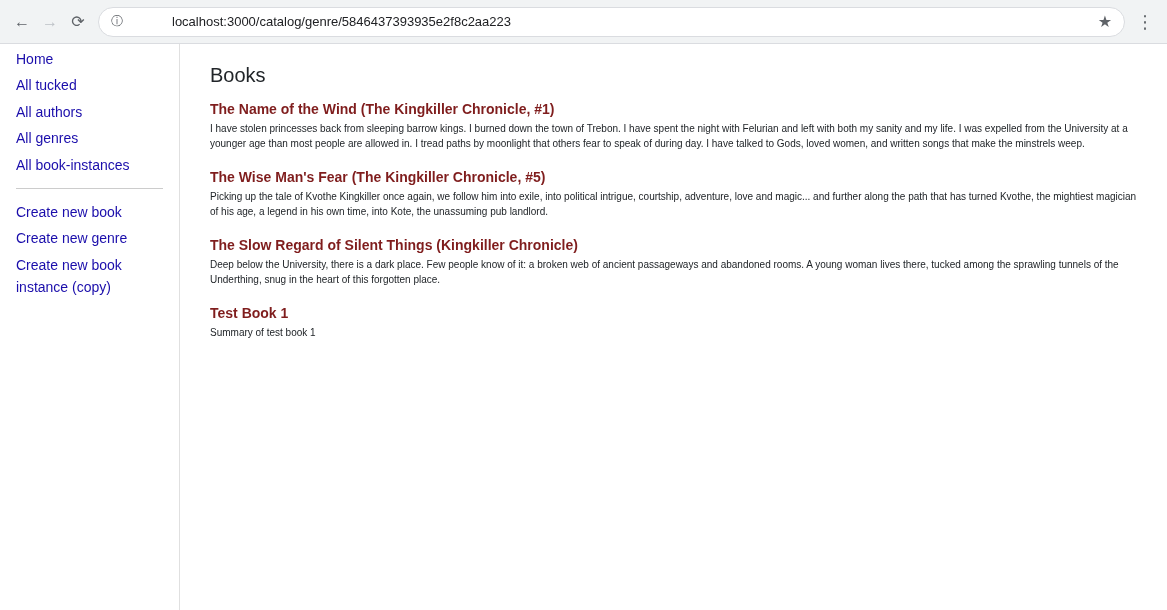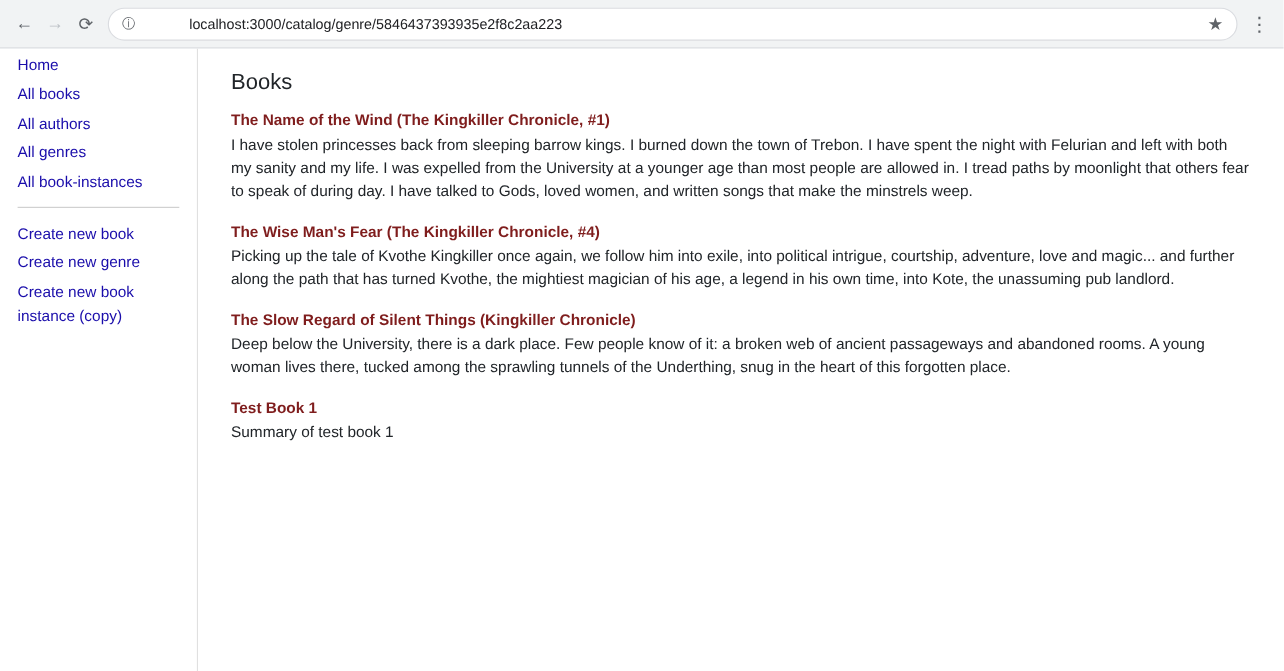--- a/index.html
+++ b/index.html
@@ -151,21 +151,21 @@
     .book-title-link {
       color: #7f1d1d;
       text-decoration: none;
       font-size: 14px;
       font-weight: bold;
       display: block;
       margin-bottom: 4px;
     }
 
     .book-summary {
-      font-size: 14px;
+      font-size: 10px;
       color: #212529;
       line-height: 1.5;
     }
   </style>
 </head>
 <body>
 
 <div class="browser-chrome">
   <div class="browser-nav-buttons">
     <button class="nav-btn">←</button>
@@ -177,21 +177,21 @@
     <input class="address-bar-url" type="text" readonly="" value="localhost:3000/catalog/genre/5846437393935e2f8c2aa223" style="">
     <span class="address-bar-star">★</span>
   </div>
   <button class="browser-menu-btn">⋮</button>
 </div>
 
 <div class="page-layout">
 
   <nav class="sidebar">
     <a class="sidebar-nav-link" href="#">Home</a>
-    <a class="sidebar-nav-link" href="#">All books</a>
+    <a class="sidebar-nav-link" href="#">All tucked</a>
     <a class="sidebar-nav-link" href="#">All authors</a>
     <a class="sidebar-nav-link" href="#">All genres</a>
     <a class="sidebar-nav-link" href="#">All book-instances</a>
 
     <hr class="sidebar-divider">
 
     <a class="sidebar-nav-link" href="#">Create new book</a>
     <a class="sidebar-nav-link" href="#">Create new genre</a>
     <a class="sidebar-nav-link" href="#">Create new book instance (copy)</a>
   </nav>
@@ -199,21 +199,21 @@
   <main class="main-content">
 
     <h2 class="section-title">Books</h2>
 
     <div class="book-entry">
       <a class="book-title-link" href="#">The Name of the Wind (The Kingkiller Chronicle, #1)</a>
       <p class="book-summary">I have stolen princesses back from sleeping barrow kings. I burned down the town of Trebon. I have spent the night with Felurian and left with both my sanity and my life. I was expelled from the University at a younger age than most people are allowed in. I tread paths by moonlight that others fear to speak of during day. I have talked to Gods, loved women, and written songs that make the minstrels weep.</p>
     </div>
 
     <div class="book-entry">
-      <a class="book-title-link" href="#">The Wise Man's Fear (The Kingkiller Chronicle, #4)</a>
+      <a class="book-title-link" href="#">The Wise Man's Fear (The Kingkiller Chronicle, #5)</a>
       <p class="book-summary">Picking up the tale of Kvothe Kingkiller once again, we follow him into exile, into political intrigue, courtship, adventure, love and magic... and further along the path that has turned Kvothe, the mightiest magician of his age, a legend in his own time, into Kote, the unassuming pub landlord.</p>
     </div>
 
     <div class="book-entry">
       <a class="book-title-link" href="#">The Slow Regard of Silent Things (Kingkiller Chronicle)</a>
       <p class="book-summary">Deep below the University, there is a dark place. Few people know of it: a broken web of ancient passageways and abandoned rooms. A young woman lives there, tucked among the sprawling tunnels of the Underthing, snug in the heart of this forgotten place.</p>
     </div>
 
     <div class="book-entry">
       <a class="book-title-link" href="#">Test Book 1</a>

